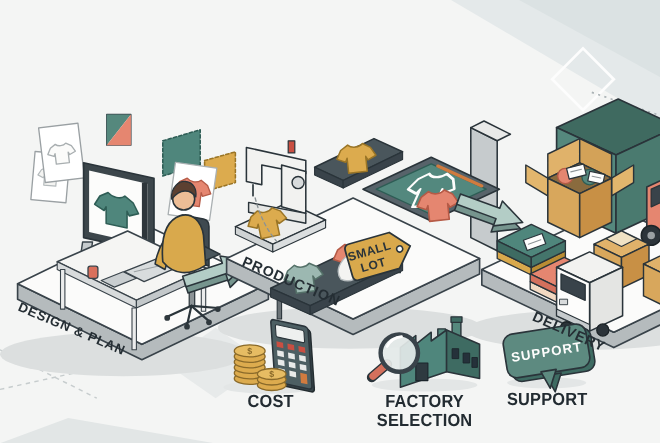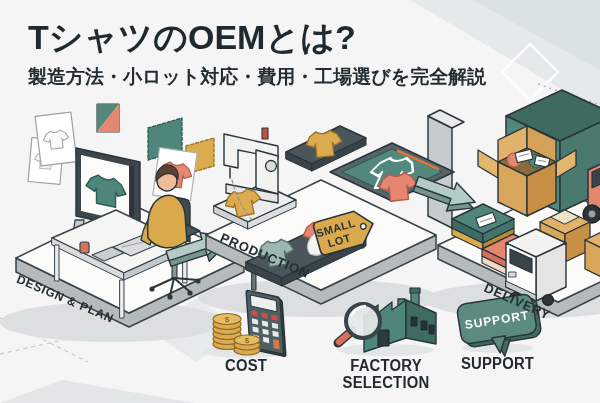--- a/index.html
+++ b/index.html
@@ -350,24 +350,20 @@
           <rect x="-38" y="-21" width="76" height="40" rx="9" fill="#3e6b62" stroke="#2a343a" stroke-width="1.4"></rect>
           <polygon points="-8,17 6,17 -2,33" fill="#3e6b62" stroke="#2a343a" stroke-width="1.4"></polygon>
         </g>
         <rect x="-38" y="-21" width="76" height="40" rx="9" fill="#5d8a80" stroke="#2a343a" stroke-width="1.5"></rect>
         <polygon points="-8,17 6,17 -2,33" fill="#5d8a80" stroke="#2a343a" stroke-width="1.5"></polygon>
         <text x="0" y="4" text-anchor="middle" font-size="12" font-weight="bold" fill="#fdfdfc" letter-spacing="1">SUPPORT</text>
       </g>
     </g>
   </svg>
 
-  <div class="hdr">
-    <div class="title">TシャツのOEMとは?</div>
-    <div class="subtitle">製造方法・小ロット対応・費用・工場選びを完全解説</div>
-  </div>
 
   <div class="stage-label lbl-design">DESIGN &amp; PLAN</div>
   <div class="stage-label lbl-production">PRODUCTION</div>
   <div class="stage-label lbl-delivery">DELIVERY</div>
 
   <div class="feature-label lbl-cost">COST</div>
   <div class="feature-label lbl-factory">FACTORY SELECTION</div>
   <div class="feature-label lbl-support">SUPPORT</div>
 
 </div>

